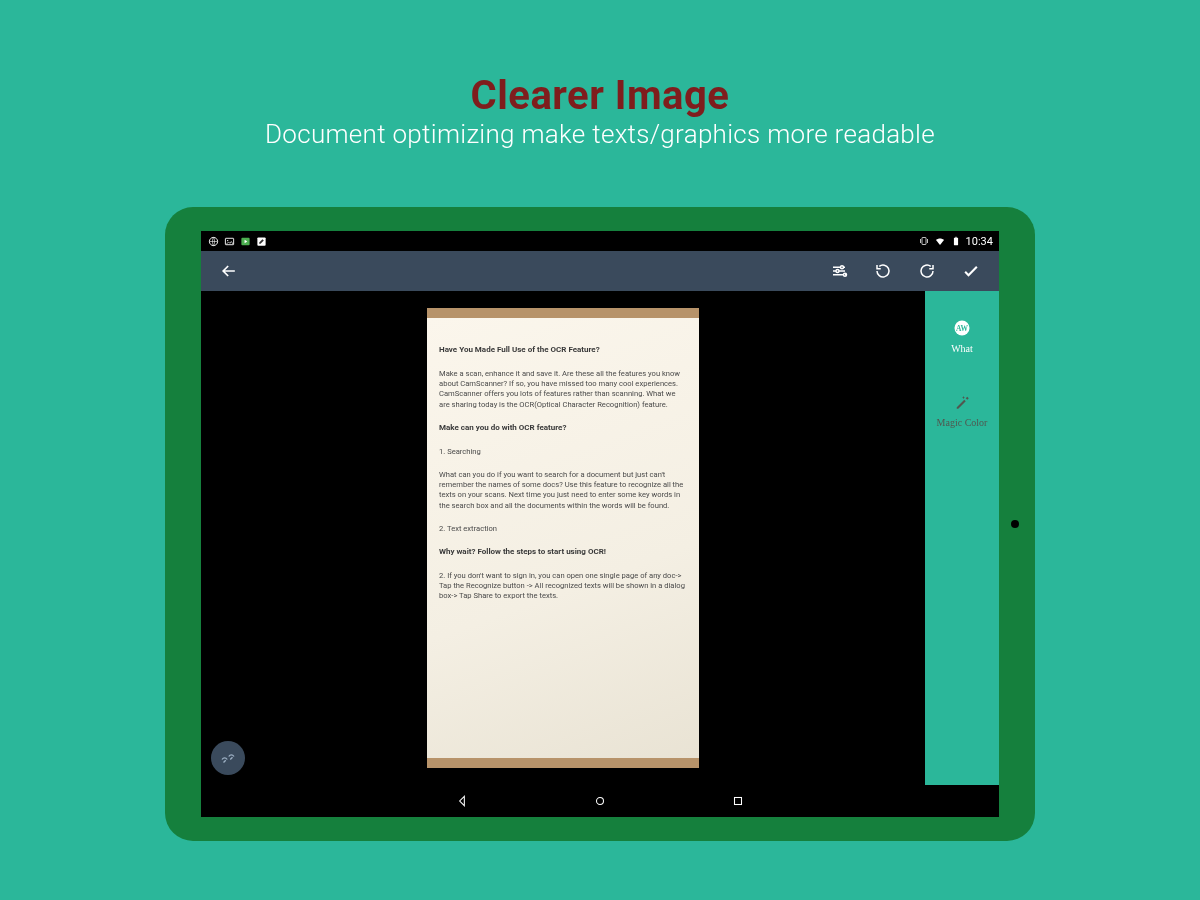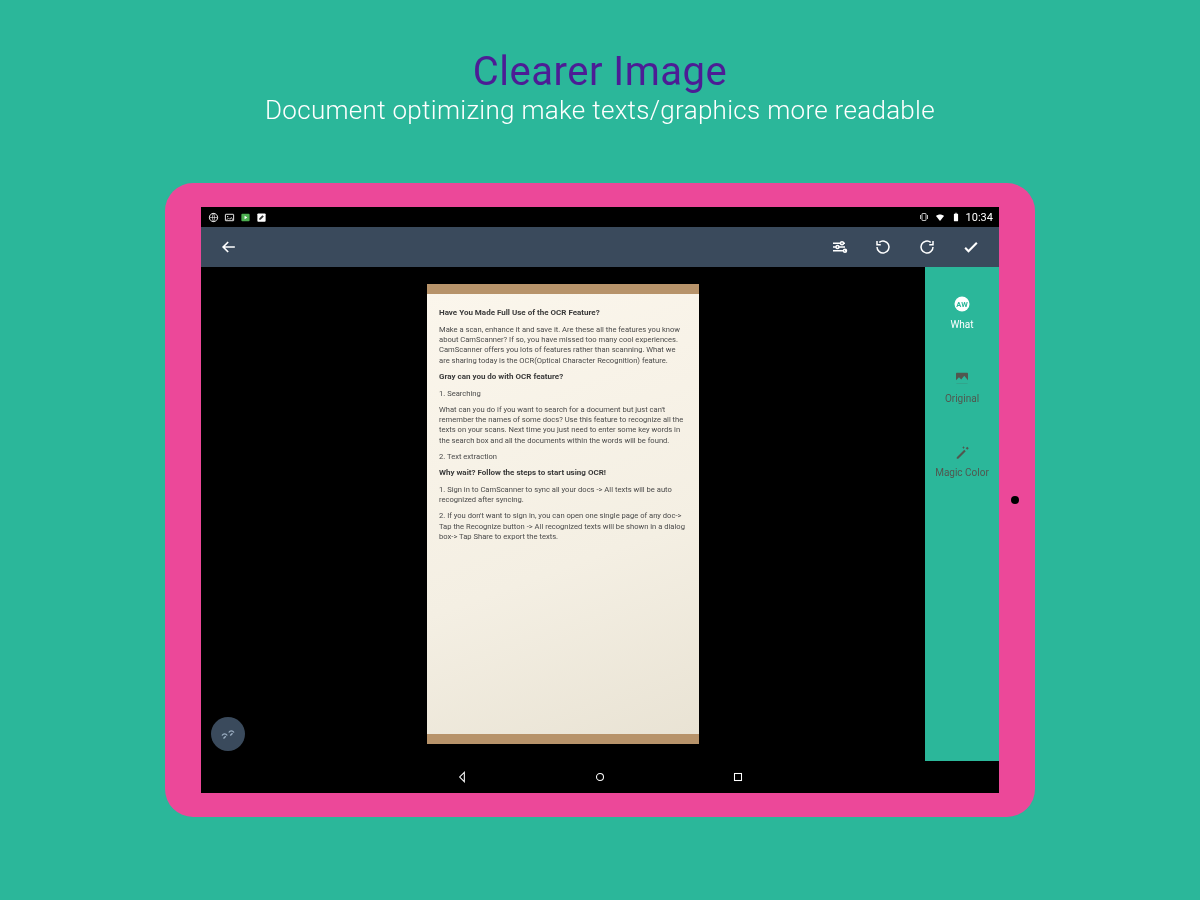--- a/index.html
+++ b/index.html
@@ -5,37 +5,37 @@
   * { box-sizing: border-box; margin: 0; padding: 0; }
   html, body { width: 1200px; height: 900px; overflow: hidden; }
   body {
     background: #2bb79a;
     font-family: -apple-system, BlinkMacSystemFont, "Segoe UI", Roboto, sans-serif;
     display: flex;
     flex-direction: column;
     align-items: center;
   }
   .heading {
-    color: #4c1d95;
+    color: #7f1d1d;
     font-size: 40px;
-    font-weight: 400;
-    margin-top: 48px;
+    font-weight: 700;
+    margin-top: 72px;
     letter-spacing: 0.5px;
   }
   .subheading {
     color: #fff;
     font-size: 26px;
     font-weight: 300;
     letter-spacing: 0.3px;
   }
   .tablet {
     margin-top: 58px;
     width: 870px;
     height: 634px;
-    background: #ec4899;
+    background: #15803d;
     border-radius: 28px;
     position: relative;
     padding: 24px 36px 24px 36px;
   }
   .camera-dot {
     position: absolute;
     right: 16px;
     top: 50%;
     transform: translateY(-50%);
     width: 8px;
@@ -103,41 +103,42 @@
     border-top: 10px solid #b7936a;
     border-bottom: 10px solid #b7936a;
     padding: 14px 12px;
     font-size: 7.6px;
     line-height: 1.35;
     color: #4a4a4a;
     overflow: hidden;
     box-shadow: 0 0 6px rgba(0,0,0,0.5);
   }
   .doc-page b { color: #3a3a3a; font-size: 8px; }
-  .doc-page p { margin-bottom: 6px; }
+  .doc-page p { margin-bottom: 6px; margin-top: 13px; }
   .filter-rail {
     width: 74px;
     background: #2bb79a;
     display: flex;
     flex-direction: column;
     align-items: center;
     padding-top: 8px;
     gap: 2px;
     color: #fff;
   }
   .filter-item {
     width: 100%;
     height: 72px;
     display: flex;
     flex-direction: column;
     align-items: center;
     justify-content: center;
     gap: 4px;
     cursor: pointer;
     font-size: 10px;
+    font-family: Liberation Serif, serif;
   }
   .filter-item.active { color: #fff; }
   .filter-item.dim { color: #51574f; }
   .filter-item.dim .filter-icon svg, .filter-item.dim .filter-icon { color:#51574f; }
   .filter-icon { width: 22px; height: 22px; display:flex; align-items:center; justify-content:center; }
   .nav-bar {
     height: 32px;
     background: #000;
     display: flex;
     align-items: center;
@@ -253,26 +254,25 @@
             <path d="M5 13l4 4L19 7"></path>
           </svg>
       </div>
     </div>
 
     <div class="content-row">
       <div class="viewer">
         <div class="doc-page">
           <p><b>Have You Made Full Use of the OCR Feature?</b></p>
           <p>Make a scan, enhance it and save it. Are these all the features you know about CamScanner? If so, you have missed too many cool experiences. CamScanner offers you lots of features rather than scanning. What we are sharing today is the OCR(Optical Character Recognition) feature.</p>
-          <p><b>Gray can you do with OCR feature?</b></p>
+          <p><b>Make can you do with OCR feature?</b></p>
           <p>1. Searching</p>
           <p>What can you do if you want to search for a document but just can't remember the names of some docs? Use this feature to recognize all the texts on your scans. Next time you just need to enter some key words in the search box and all the documents within the words will be found.</p>
           <p>2. Text extraction</p>
           <p><b>Why wait? Follow the steps to start using OCR!</b></p>
-          <p>1. Sign in to CamScanner to sync all your docs -&gt; All texts will be auto recognized after syncing.</p>
           <p>2. If you don't want to sign in, you can open one single page of any doc-&gt; Tap the Recognize button -&gt; All recognized texts will be shown in a dialog box-&gt; Tap Share to export the texts.</p>
         </div>
         <div class="fab">
           <svg viewBox="0 0 24 24" width="18" height="18" fill="none" stroke="#9db0c4" stroke-width="1.8">
               <path d="M4 14c2-3 5-3 7 0M13 10c2-3 5-3 7 0"></path>
               <path d="M6 18l3-3M15 14l3-3"></path>
             </svg>
         </div>
       </div>
 
@@ -282,29 +282,20 @@
             <svg viewBox="0 0 24 24" width="20" height="20">
                 <circle cx="12" cy="12" r="9" fill="#fff"></circle>
                 <text x="12" y="15" text-anchor="middle" font-size="9" font-weight="bold" fill="#2bb79a">AW</text>
               </svg>
           </span>
           <span>What</span>
         </div>
         <div class="filter-item dim">
           <span class="filter-icon">
             <svg viewBox="0 0 24 24" width="18" height="18" fill="#51574f">
-                <rect x="4" y="5" width="16" height="14" rx="1"></rect>
-                <path d="M4 15l4-4 3 3 4-5 5 6v4H4z" fill="#2bb79a"></path>
-              </svg>
-          </span>
-          <span>Original</span>
-        </div>
-        <div class="filter-item dim">
-          <span class="filter-icon">
-            <svg viewBox="0 0 24 24" width="18" height="18" fill="#51574f">
                 <path d="M5 19l10-10 2 2L7 21H5v-2zM17 7l2-2 2 2-2 2-2-2z"></path>
                 <path d="M14 4l.7 1.5L16 6l-1.3.5L14 8l-.7-1.5L12 6l1.3-.5z"></path>
               </svg>
           </span>
           <span>Magic Color</span>
         </div>
       </div>
     </div>
 
     <div class="nav-bar">

